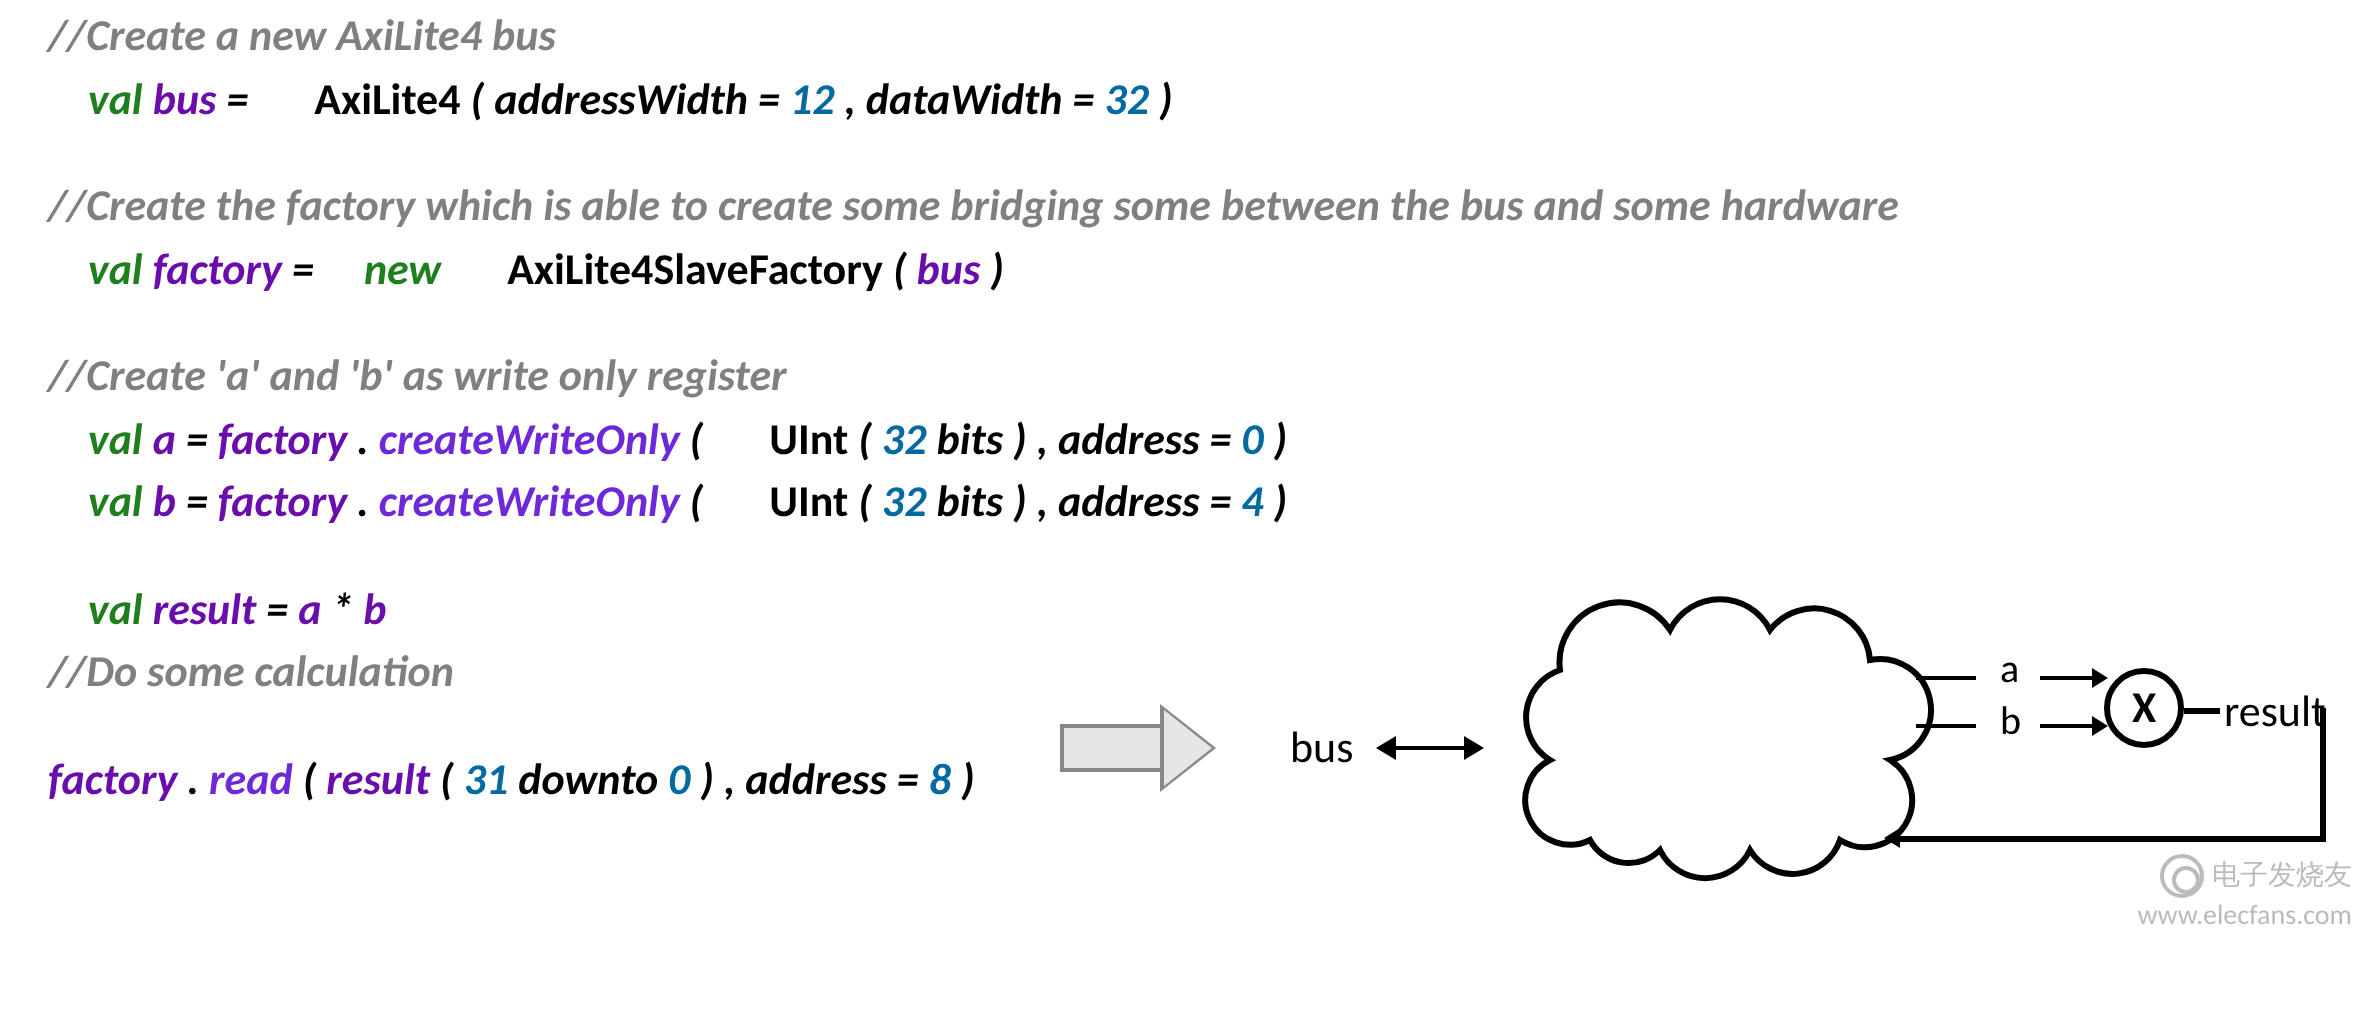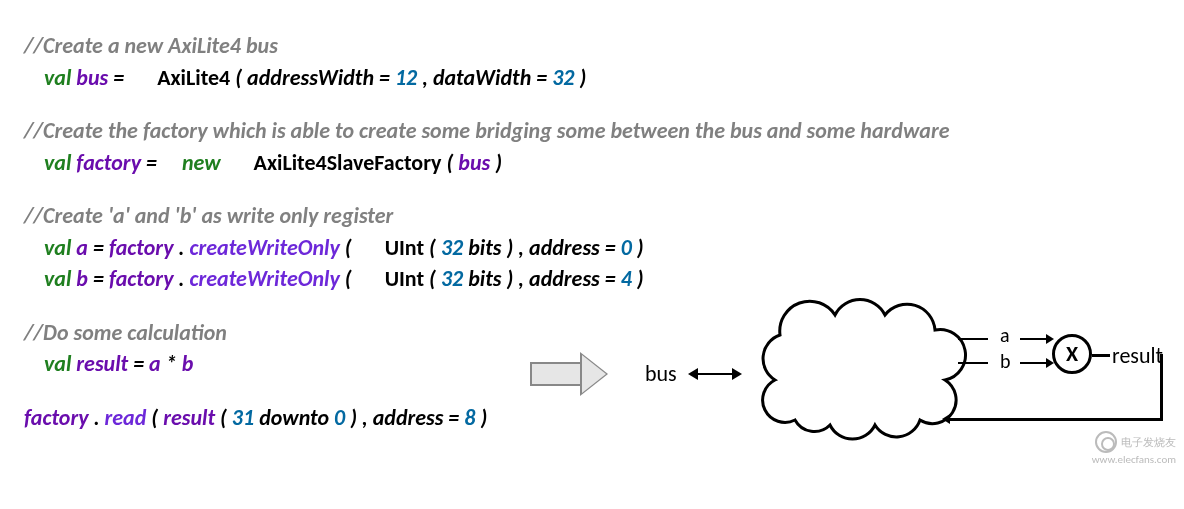--- a/index.html
+++ b/index.html
@@ -1,17 +1,17 @@
 <!DOCTYPE html>
 <html><head>
 <meta charset="utf-8">
 <style>
   * { margin:0; padding:0; box-sizing:border-box; }
   html,body { width:1184px; height:509px; background:#fff; font-family:Calibri,"Segoe UI",Arial,sans-serif; font-size:22px; }
-  .page { position:relative; width:1184px; height:472px; padding:32px 24px; }
+  .page { position:relative; width:1184px; height:472px; padding:4px 24px; }
   .ln { margin-bottom:4px; line-height:1.25; font-style:italic; font-weight:600; white-space:nowrap; }
   .blank { height:22px; }
   .cm { color:#808080; }
   .kw { color:#1F7F1F;margin-left:20px; }
   .id { color:#6A0DAD; }
   .cls { color:#000; }
   .fn { color:#6d28d9; }
   .op { color:#000; font-style:italic; }
   .num { color:#0369a1; }
   .upr { font-style:normal;margin-left:28px; }
@@ -34,21 +34,21 @@
   .ab-lbls { position:absolute; left:470px; top:3px; font-size:20px; font-style:normal; }
   .ab-lbls div { height:26px; }
 
   .wire { position:absolute; background:#000; }
   .arrR { position:absolute; width:0;height:0;border-top:5px solid transparent;border-bottom:5px solid transparent;border-left:8px solid #000; }
   .arrL { position:absolute; width:0;height:0;border-top:5px solid transparent;border-bottom:5px solid transparent;border-right:8px solid #000; }
 
   .mul { position:absolute; left:522px; top:14px; width:40px; height:40px; border:3px solid #000; border-radius:50%; background:#fff; text-align:center; line-height:34px; font-size:22px; font-weight:600; font-style:normal; }
   .res-lbl { position:absolute; left:582px; top:22px; font-size:22px; font-style:normal; }
 
-  .watermark { position:absolute; right:8px; bottom:6px; font-size:11px; color:#bbb; font-style:normal; display:flex; flex-direction:column; align-items:flex-end; }
+  .watermark { position:absolute; right:8px; bottom:6px; font-size:14px; color:#bbb; font-style:normal; display:flex; flex-direction:column; align-items:flex-end; }
   .watermark .logo { display:flex; align-items:center; gap:4px; }
   .watermark .ico { width:22px;height:22px;border:2px solid #bbb;border-radius:50%;display:inline-block;position:relative;}
   .watermark .ico::after{content:"";position:absolute;left:4px;top:4px;width:10px;height:10px;border:2px solid #bbb;border-radius:50%;}
 </style>
 </head>
 <body>
 
 <div class="page">
 
   <div class="ln cm">//Create a new AxiLite4 bus</div>
@@ -118,30 +118,30 @@
     <span class="num">32</span>
     <span class="op"> bits</span>
     <span class="op">)</span>
     <span class="op">, </span>
     <span class="op">address = </span>
     <span class="num">4</span>
     <span class="op">)</span>
   </div>
   <div class="blank"></div>
 
-  <div class="ln cm">//Do some calculation</div>
   <div class="ln">
     <span class="kw">val</span>
     <span> </span>
     <span class="id">result</span>
     <span class="op"> = </span>
     <span class="id">a</span>
     <span class="op"> * </span>
     <span class="id">b</span>
   </div>
+  <div class="ln cm">//Do some calculation</div>
   <div class="blank"></div>
 
   <div class="ln">
     <span class="id">factory</span>
     <span class="op">.</span>
     <span class="fn">read</span>
     <span class="op">(</span>
     <span class="id">result</span>
     <span class="op">(</span>
     <span class="num">31</span>

